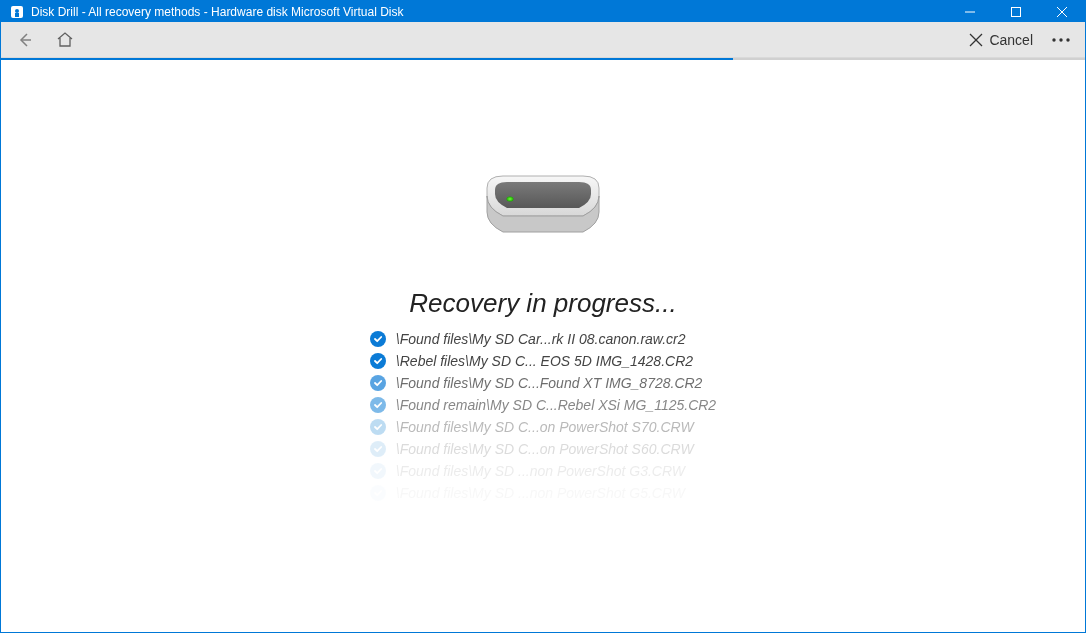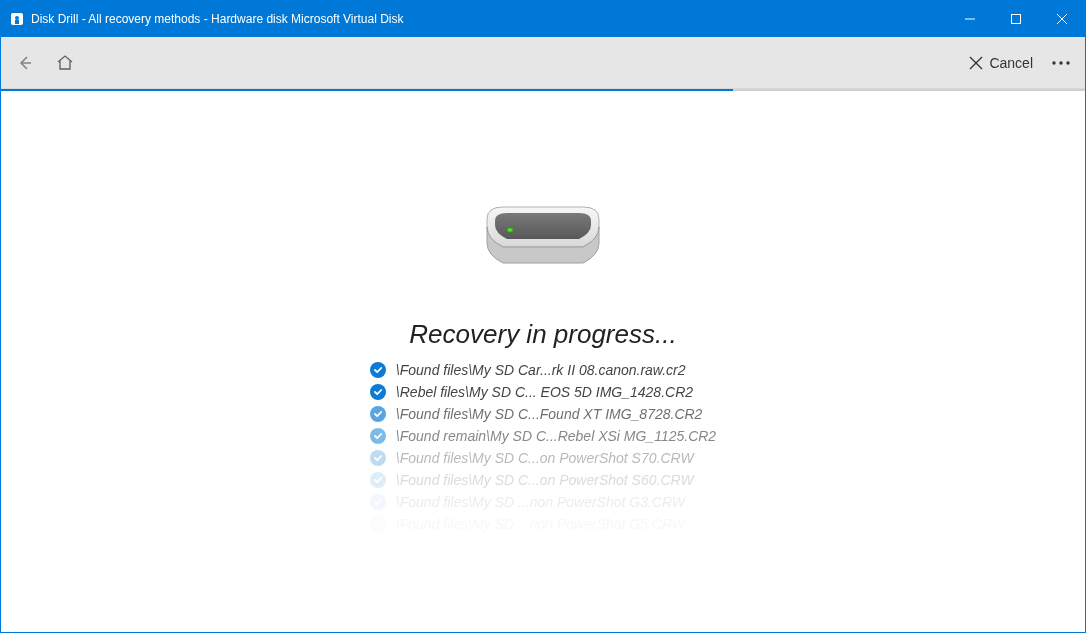--- a/index.html
+++ b/index.html
@@ -10,21 +10,21 @@
     }
     .window {
       width: 1086px;
       height: 633px;
       border: 1px solid #0078d7;
       display: flex;
       flex-direction: column;
       background: #fff;
     }
     .titlebar {
-      height: 36px;
+      height: 21px;
       background: #0078d7;
       display: flex;
       align-items: center;
       color: #fff;
       font-size: 12px;
     }
     .titlebar-icon {
       width: 16px;
       height: 16px;
       margin: 0 6px 0 8px;
@@ -40,21 +40,21 @@
       height: 100%;
       display: flex;
       align-items: center;
       justify-content: center;
       color: #fff;
       cursor: pointer;
     }
     .win-btn svg { stroke: #fff; }
 
     .toolbar {
-      height: 52px;
+      height: 36px;
       background: #e6e6e6;
       display: flex;
       align-items: center;
       padding: 0 4px;
       border-bottom: 1px solid #d9d9d9;
     }
     .tool-btn {
       width: 40px;
       height: 40px;
       display: flex;

